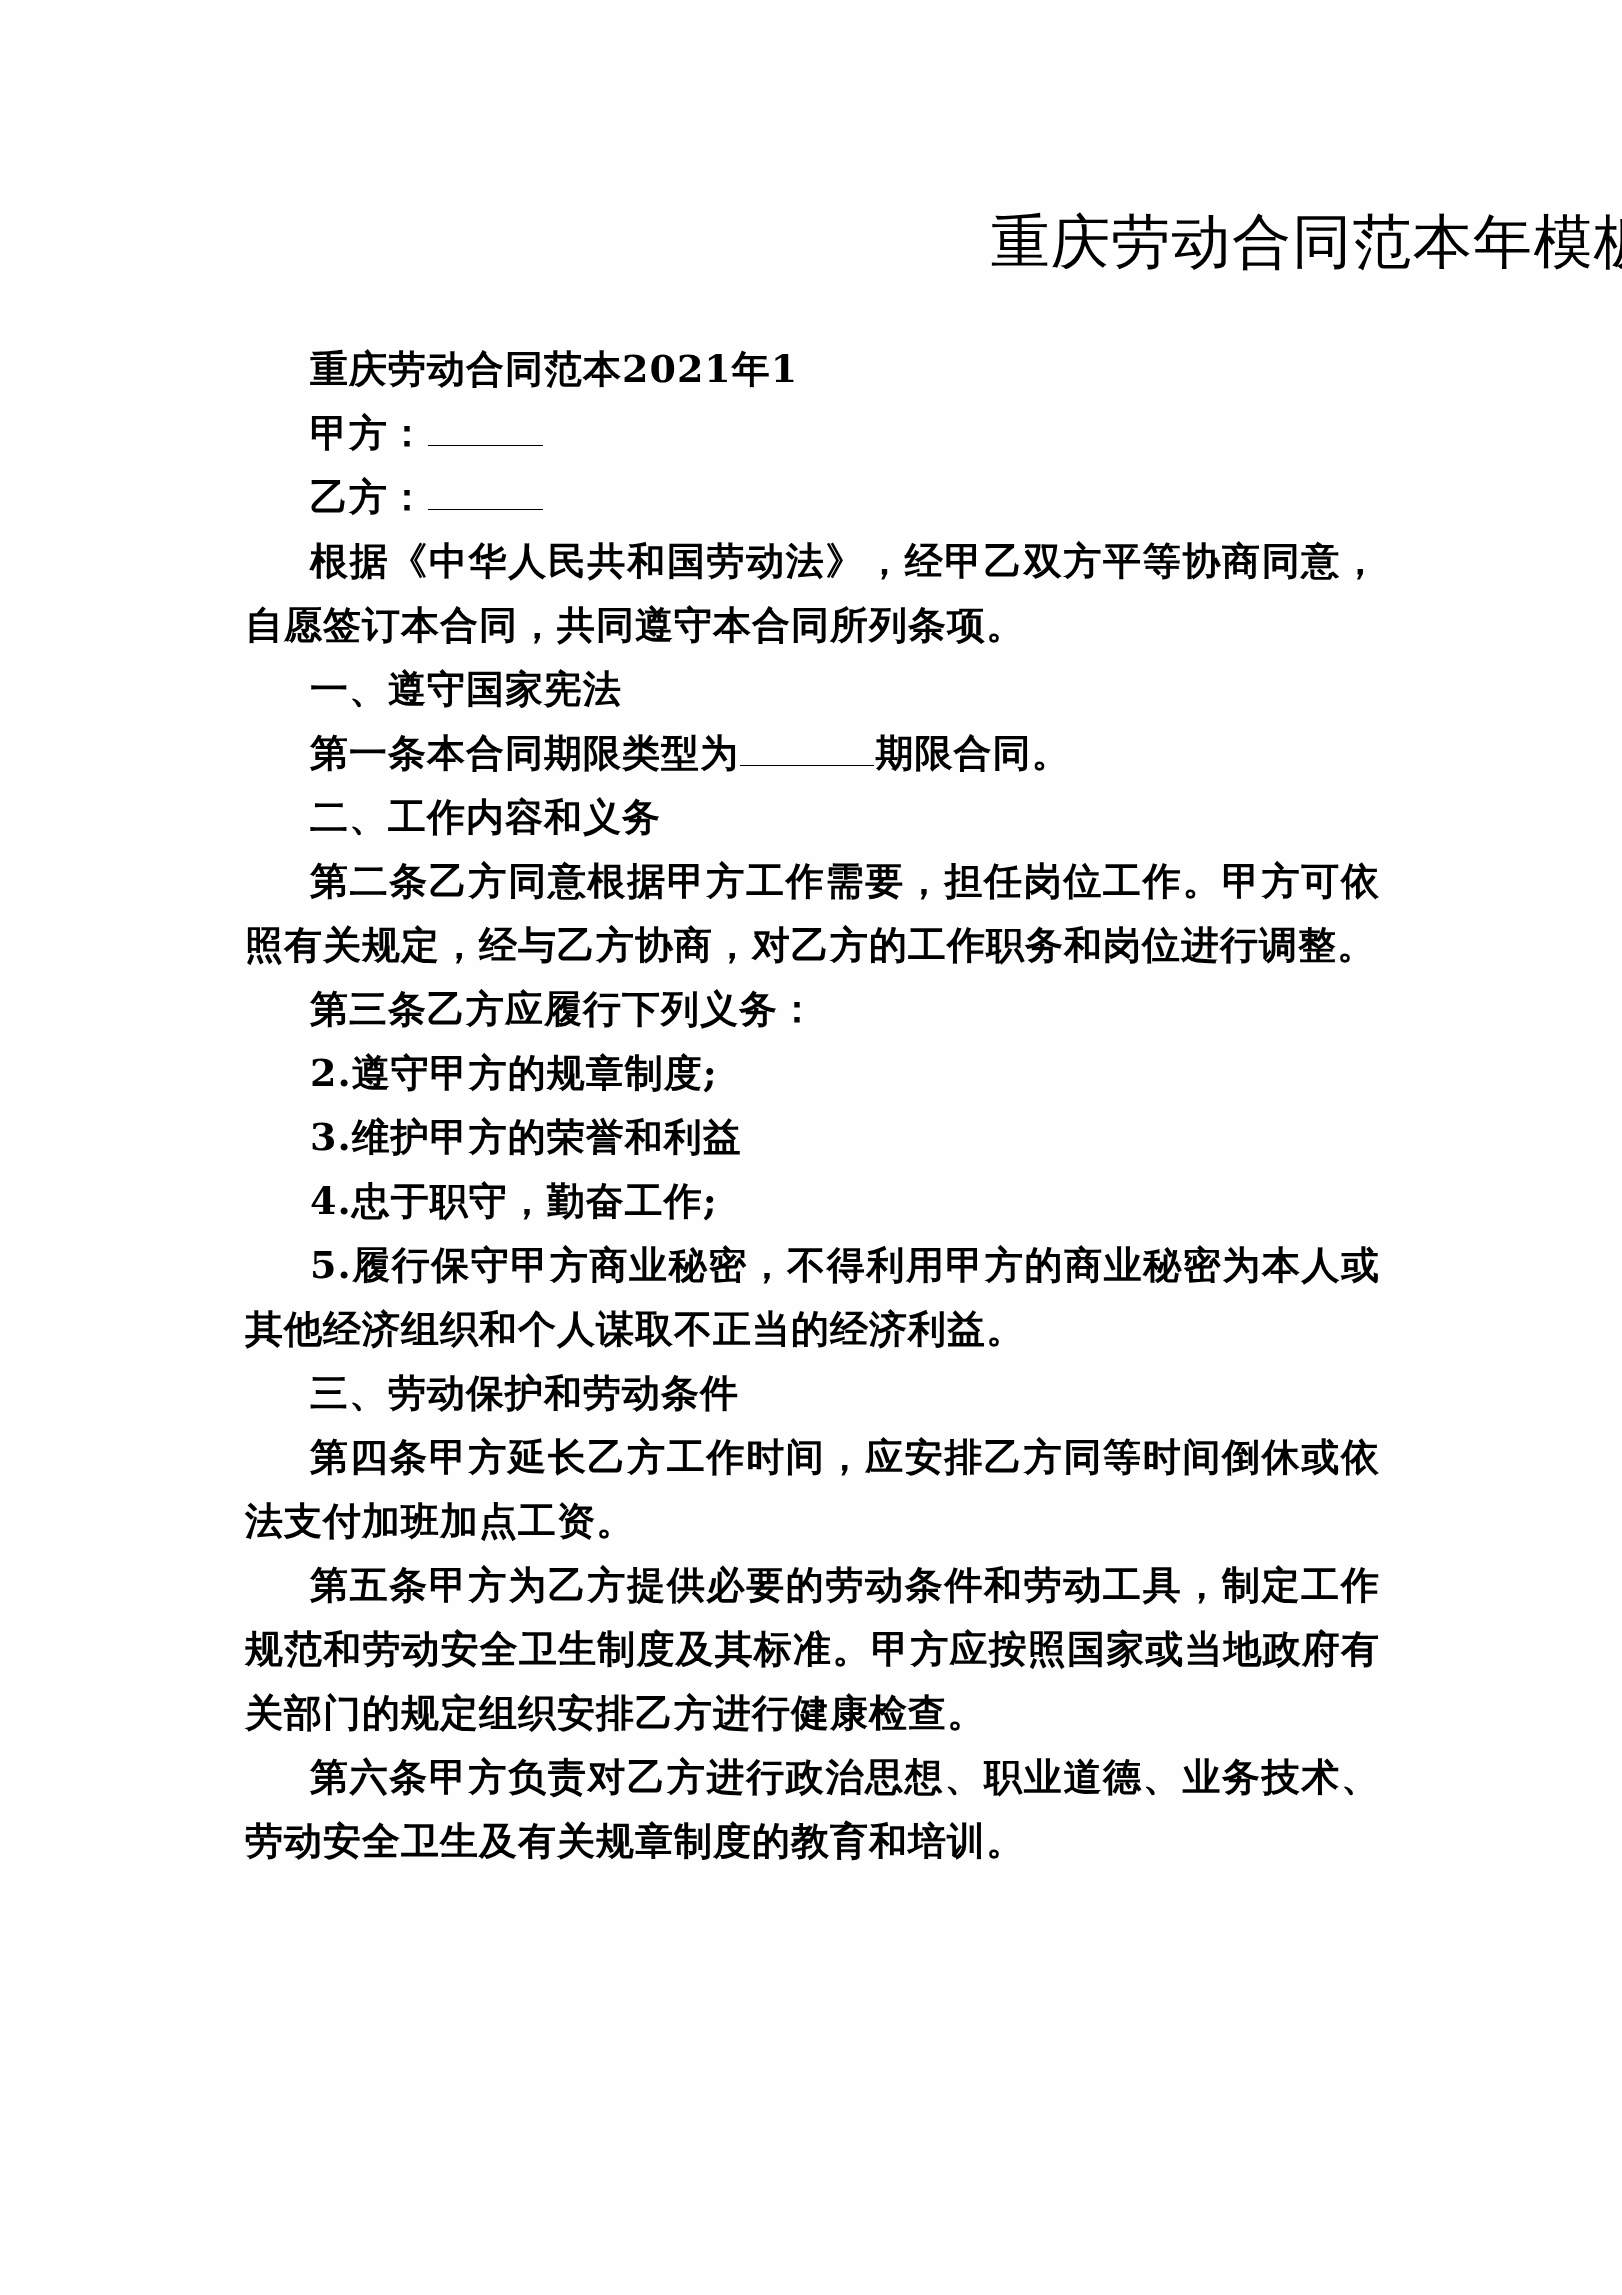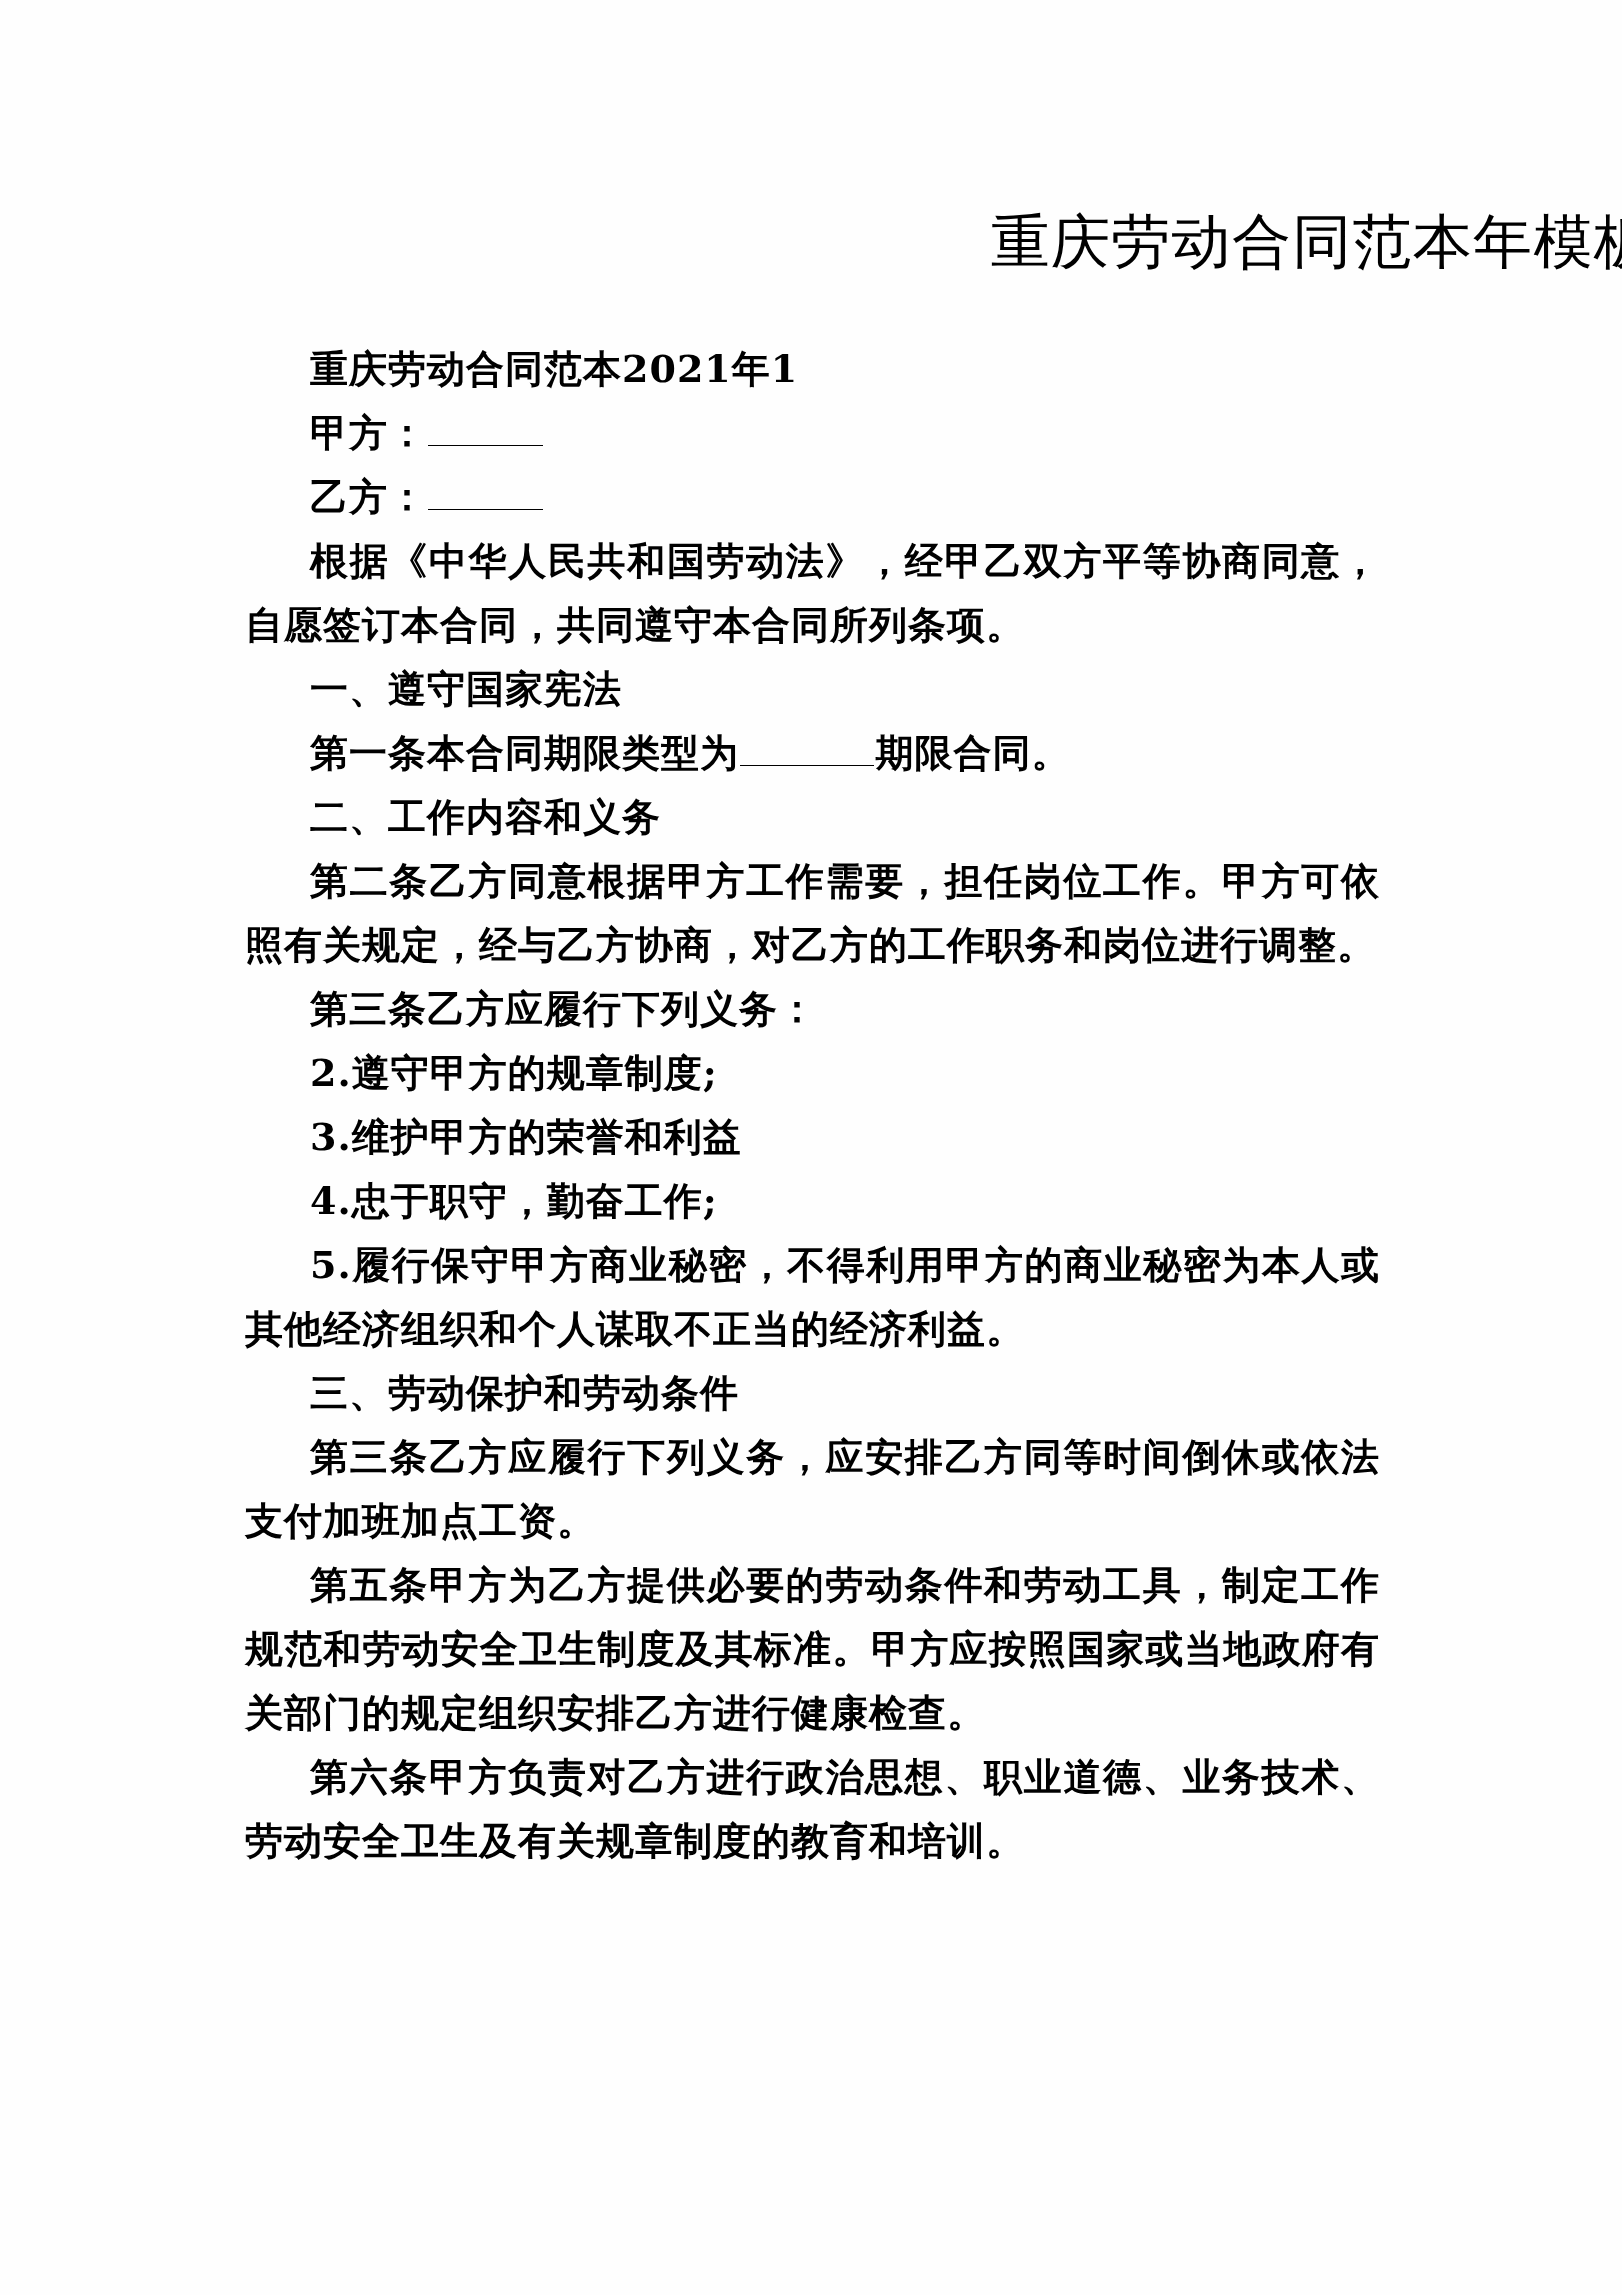--- a/index.html
+++ b/index.html
@@ -96,21 +96,21 @@
 
     <p class="p">第三条乙方应履行下列义务：</p>
 
     <p class="p">2.遵守甲方的规章制度;</p>
     <p class="p">3.维护甲方的荣誉和利益</p>
     <p class="p">4.忠于职守，勤奋工作;</p>
     <p class="p">5.履行保守甲方商业秘密，不得利用甲方的商业秘密为本人或其他经济组织和个人谋取不正当的经济利益。</p>
 
     <p class="p">三、劳动保护和劳动条件</p>
 
-    <p class="p">第三条乙方应履行下列义务，应安排乙方同等时间倒休或依法支付加班加点工资。</p>
+    <p class="p">第四条甲方延长乙方工作时间，应安排乙方同等时间倒休或依法支付加班加点工资。</p>
 
     <p class="p">第五条甲方为乙方提供必要的劳动条件和劳动工具，制定工作规范和劳动安全卫生制度及其标准。甲方应按照国家或当地政府有关部门的规定组织安排乙方进行健康检查。</p>
 
     <p class="p">第六条甲方负责对乙方进行政治思想、职业道德、业务技术、劳动安全卫生及有关规章制度的教育和培训。</p>
 
   </div>
 </div>
 
 
 </body></html>

